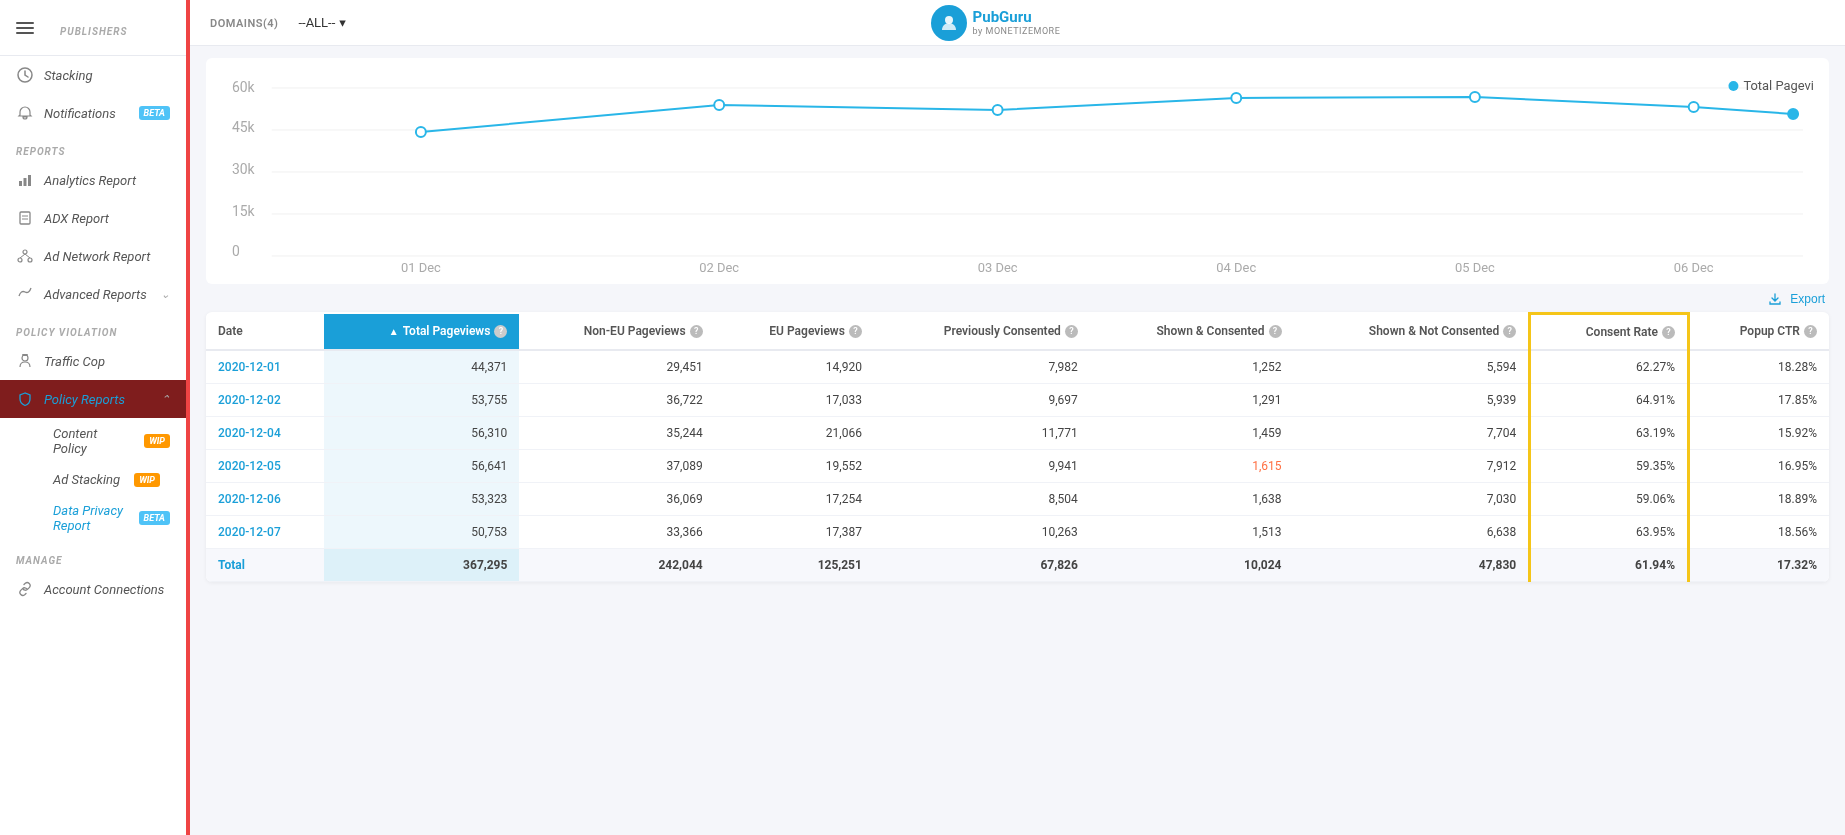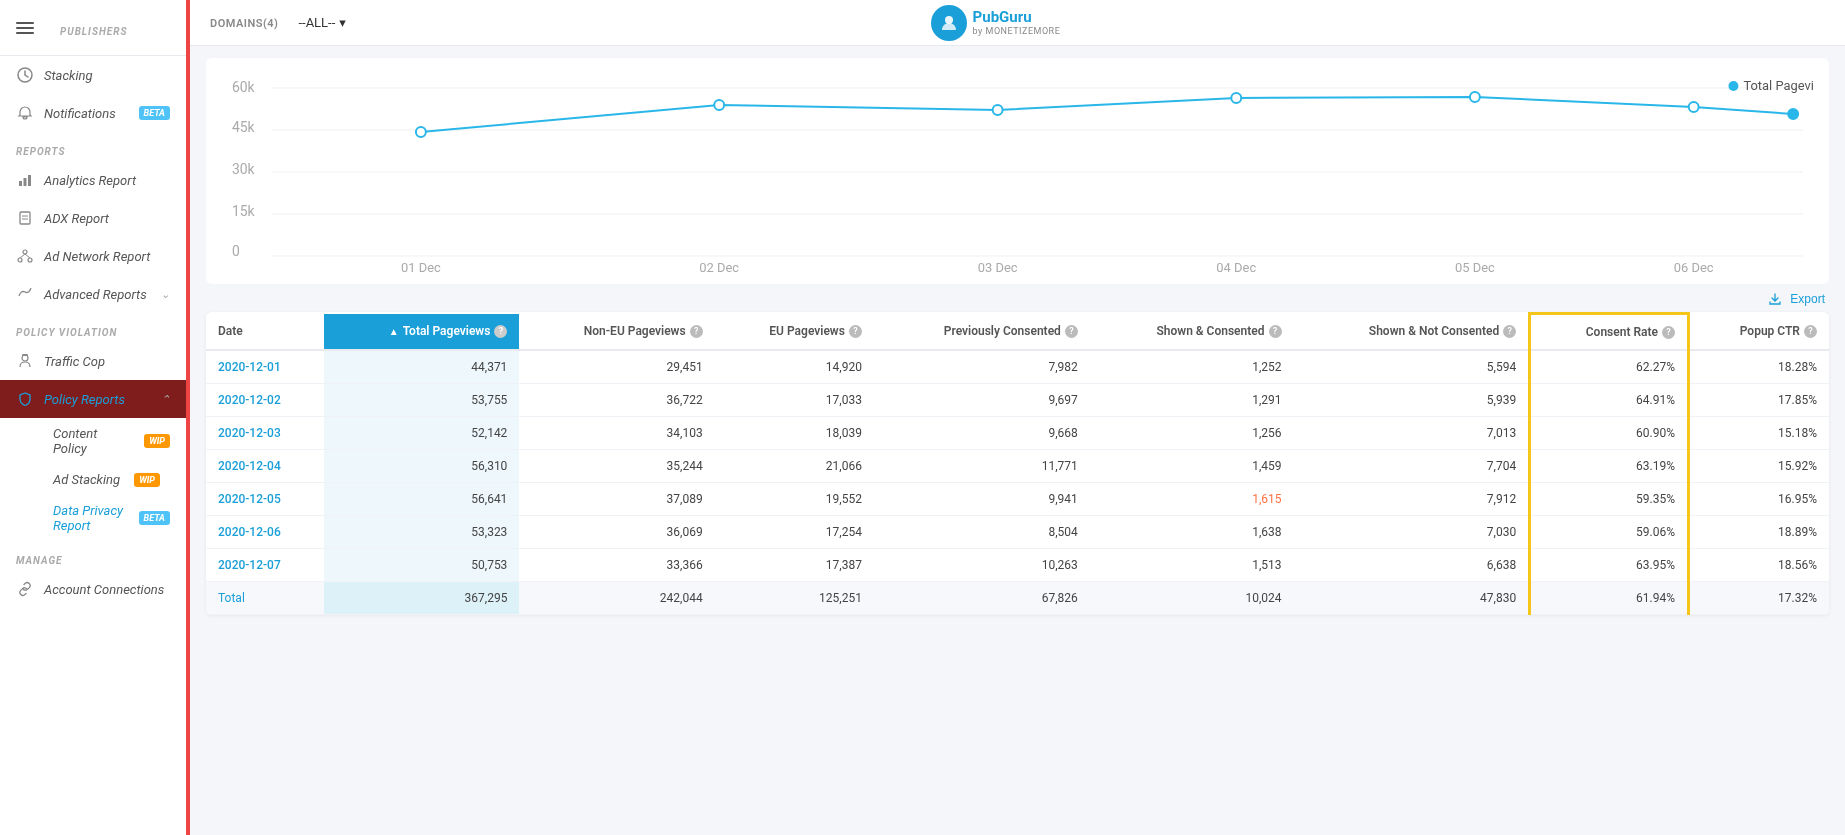--- a/index.html
+++ b/index.html
@@ -53,21 +53,21 @@
     .data-table { width: 100%; border-collapse: collapse; background: #fff; border-radius: 6px; overflow: hidden; box-shadow: 0 1px 4px rgba(0,0,0,0.06); }
     .data-table th { padding: 10px 12px; font-size: 12px; font-weight: 600; color: #555; text-align: right; background: #fff; border-bottom: 2px solid #e8eaf0; white-space: nowrap; }
     .data-table th.date-col { text-align: left; }
     .data-table th .th-inner { display: flex; align-items: center; justify-content: flex-end; gap: 4px; }
     .data-table th.date-col .th-inner { justify-content: flex-start; }
     .info-icon { width: 13px; height: 13px; background: #ccc; border-radius: 50%; display: inline-flex; align-items: center; justify-content: center; font-size: 9px; color: #fff; flex-shrink: 0; }
 
     .data-table td { padding: 9px 12px; font-size: 12px; color: #444; text-align: right; border-bottom: 1px solid #f0f2f7; }
     .data-table td.date-col { text-align: left; color: #1a9fd8; font-weight: 500; }
     .data-table td.highlighted { background: rgba(26,159,216,0.08); }
-    .data-table tr.total-row td { font-weight: 400; background: #f7f8fc; }
+    .data-table tr.total-row td { font-weight: 700; background: #f7f8fc; }
     .data-table tr.total-row td.highlighted { background: rgba(26,159,216,0.15); }
 
     .col-highlighted-header { background: #1a9fd8 !important; color: #fff !important; }
     .consent-rate-col { border-left: 3px solid #f5c518; border-right: 3px solid #f5c518; }
     .consent-rate-header { border-left: 3px solid #f5c518; border-right: 3px solid #f5c518; border-top: 3px solid #f5c518; }
     .consent-rate-last { border-bottom: 3px solid #f5c518; }
   </style>
 </head>
 <body>
 
@@ -350,31 +350,20 @@
     <td class="highlighted">53,755</td>
     <td>36,722</td>
     <td>17,033</td>
     <td>9,697</td>
     <td>1,291</td>
     <td>5,939</td>
     <td class="consent-rate-col">64.91%</td>
     <td>17.85%</td>
   </tr>
           <tr>
-    <td class="date-col">2020-12-03</td>
-    <td class="highlighted">52,142</td>
-    <td>34,103</td>
-    <td>18,039</td>
-    <td>9,668</td>
-    <td>1,256</td>
-    <td>7,013</td>
-    <td class="consent-rate-col">60.90%</td>
-    <td>15.18%</td>
-  </tr>
-          <tr>
     <td class="date-col">2020-12-04</td>
     <td class="highlighted">56,310</td>
     <td>35,244</td>
     <td>21,066</td>
     <td>11,771</td>
     <td>1,459</td>
     <td>7,704</td>
     <td class="consent-rate-col">63.19%</td>
     <td>15.92%</td>
   </tr>

